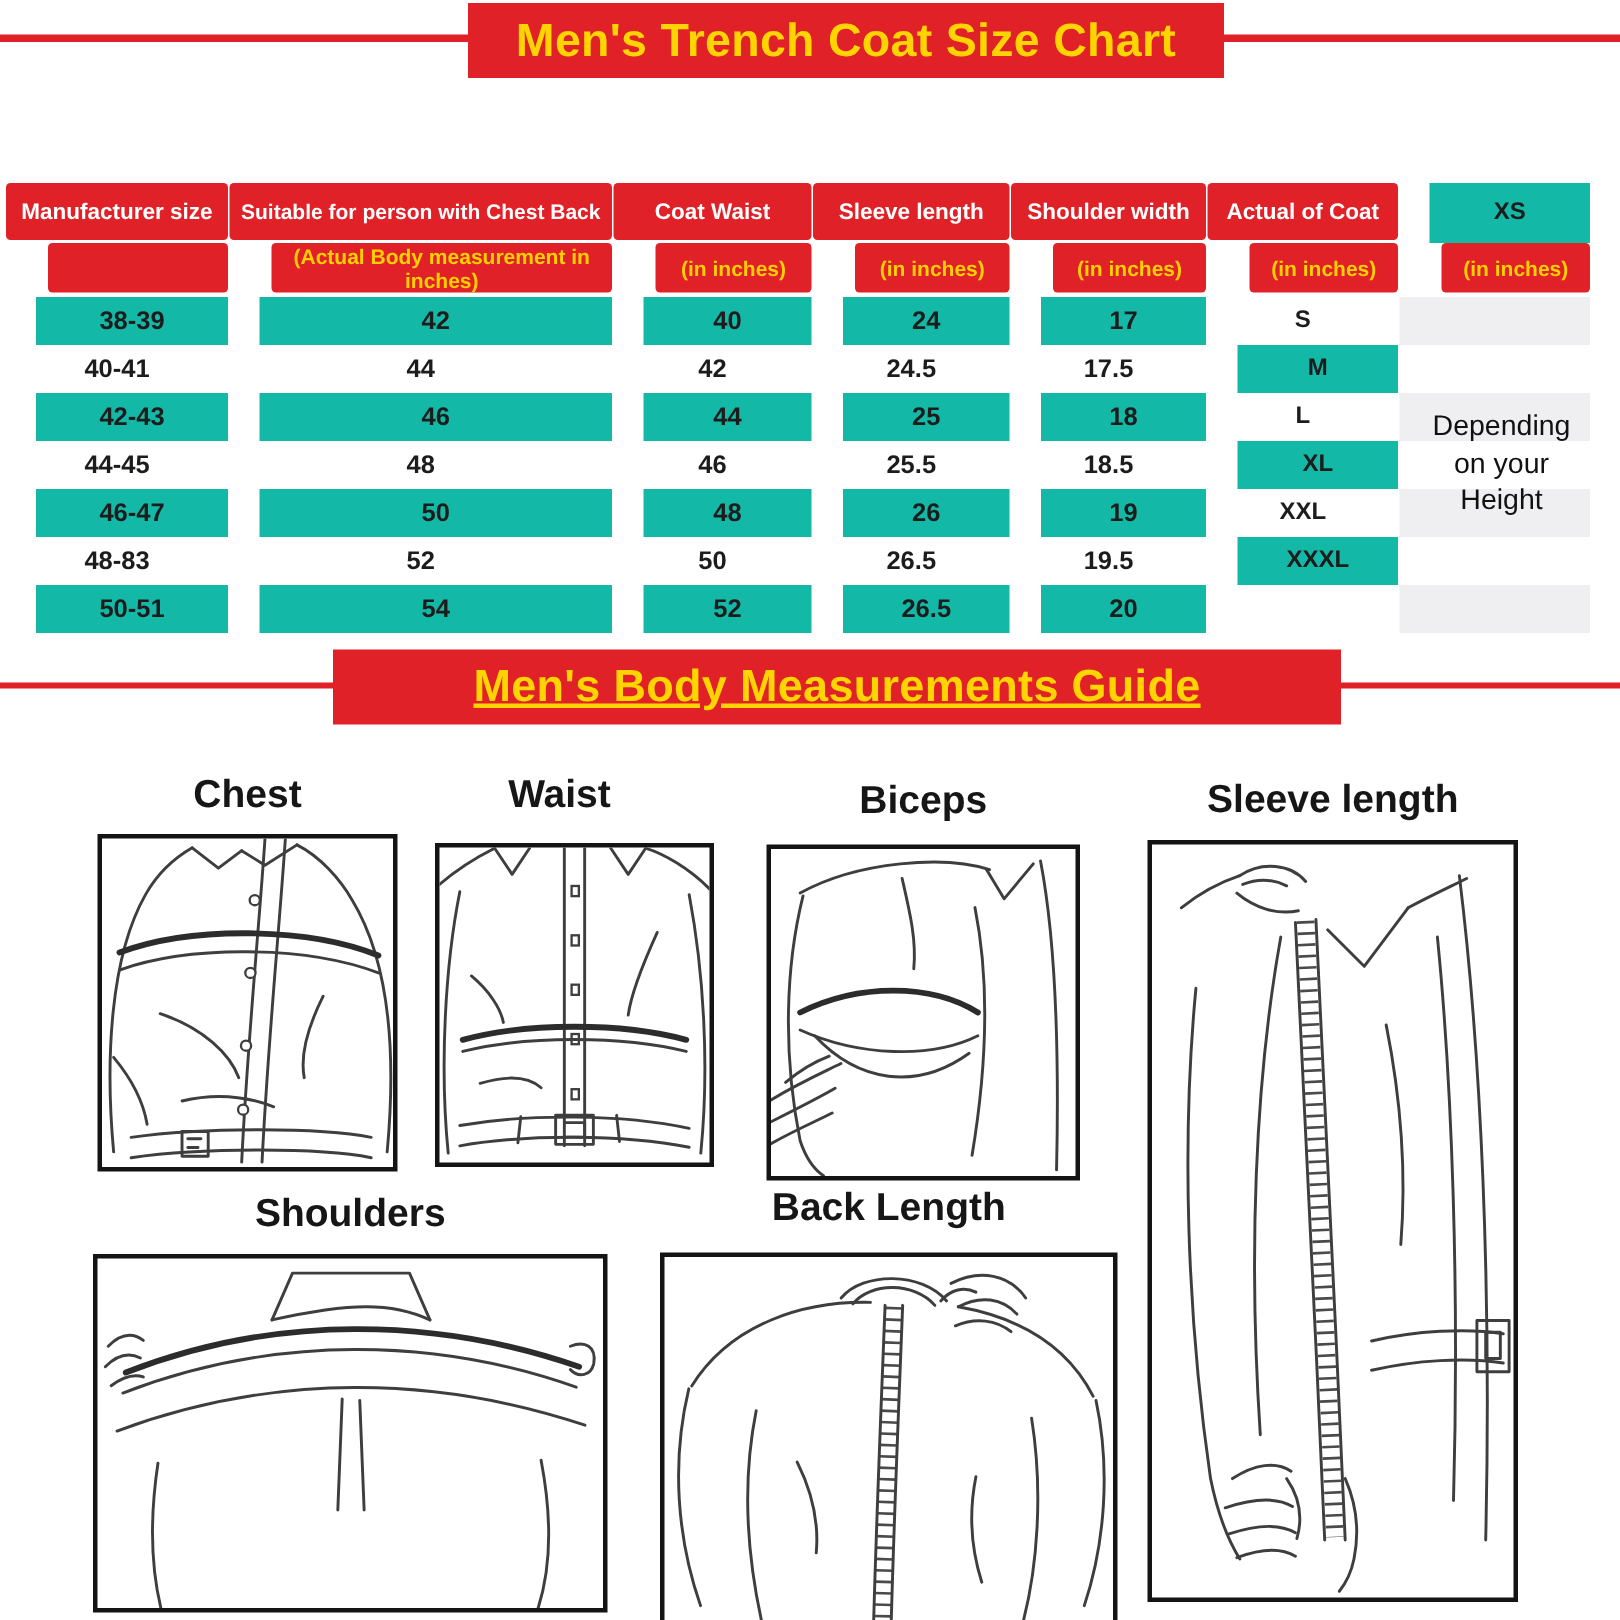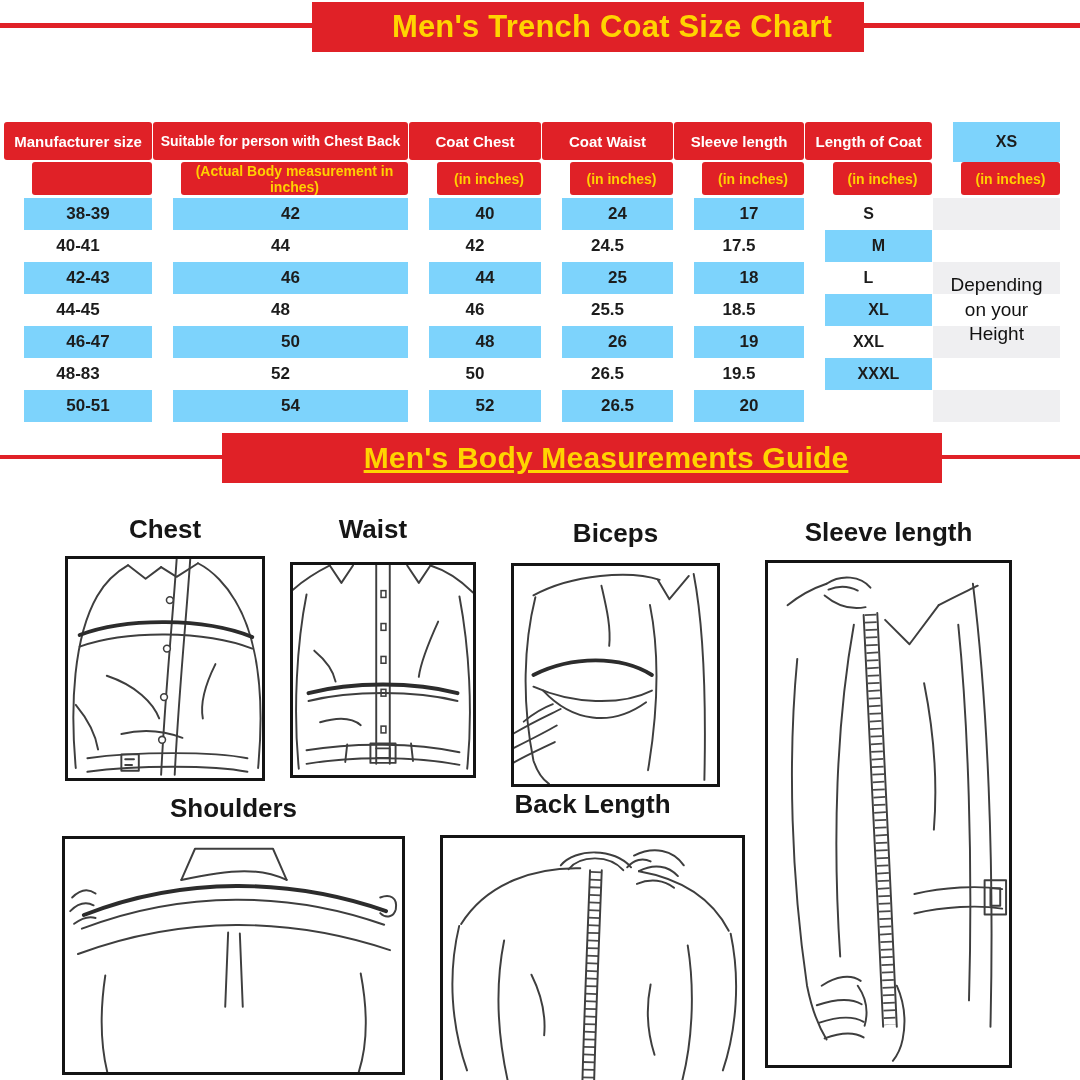--- a/index.html
+++ b/index.html
@@ -5,21 +5,21 @@
   html,body{margin:0;padding:0;background:#ffffff;}
   #canvas{
     position:relative;width:1080px;height:1080px;overflow:hidden;
     background:#ffffff;font-family:"Liberation Sans",sans-serif;
   }
   
   .redline{position:absolute;height:5px;background:#e02127;}
   .banner{
     position:absolute;background:#e02127;color:#ffd400;
     display:flex;align-items:center;justify-content:center;
-    font-weight:bold;letter-spacing:.2px;padding-left:48px;
+    font-weight:bold;letter-spacing:.2px;
   }
   #banner1{left:312px;top:2px;width:504px;height:50px;font-size:31px;}
   #banner2{left:222px;top:433px;width:672px;height:50px;font-size:30px;text-decoration:underline;}
   
   .tbl{
     position:absolute;left:4px;top:122px;width:892px;
     display:grid;grid-template-columns:148px 255px 132px 131px 130px 127px 127px;
     grid-template-rows:40px 36px repeat(7,32px);
     column-gap:1px;
   }
@@ -28,26 +28,26 @@
     text-align:center;
   }
   .th{grid-row:1;height:38px;color:#ffffff;font-weight:bold;font-size:15px;}
   .th.wide{font-size:14px;}
   .th2{grid-row:2;height:33px;color:#ffd000;font-weight:bold;font-size:14px;margin-left:28px;}
   .td{
     display:flex;align-items:center;justify-content:center;
     font-size:17px;color:#1c1c1c;font-weight:700;
   }
   .td.c0{font-weight:bold;font-size:16px;}
-  .td.odd{background:#7dd3fc;margin-left:20px;}
+  .td.odd{background:#14b8a6;margin-left:20px;}
   .td.even{background:#ffffff;}
   .note-cell{
     grid-column:7;grid-row:3 / span 7;
     background:repeating-linear-gradient(to bottom,#efeff1 0 32px,#ffffff 32px 64px);
-    display:flex;align-items:center;justify-content:center;text-align:center;
+    display:flex;align-items:center;justify-content:flex-end;text-align:center;
     font-size:19px;color:#111;line-height:1.3;
   }
   .note-cell span{display:block;width:118px;}
   
   .fig-label{
     position:absolute;text-align:center;color:#161616;
     font-size:26px;font-weight:600;
   }
   .panel{position:absolute;border:3px solid #141414;background:#fff;box-sizing:border-box;}
   .panel svg{display:block;width:100%;height:100%;}
@@ -63,24 +63,24 @@
 
   <div class="redline" style="left:0;top:23px;width:312px;"></div>
   <div class="redline" style="left:816px;top:23px;width:264px;"></div>
   <div id="banner1" class="banner">
     <span>Men's Trench Coat Size Chart</span>
   </div>
 
   <div class="tbl">
     <div class="th">Manufacturer size</div>
     <div class="th wide">Suitable for person with Chest Back</div>
-    <div class="th">Coat Chest</div>
     <div class="th">Coat Waist</div>
     <div class="th">Sleeve length</div>
-    <div class="th">Length of Coat</div>
+    <div class="th">Shoulder width</div>
+    <div class="th">Actual of Coat</div>
 
     <div class="th2"></div>
     <div class="th2">(Actual Body measurement in inches)</div>
     <div class="th2">(in inches)</div>
     <div class="th2">(in inches)</div>
     <div class="th2">(in inches)</div>
     <div class="th2">(in inches)</div>
     <div class="th2">(in inches)</div>
 
     <div class="note-cell">

